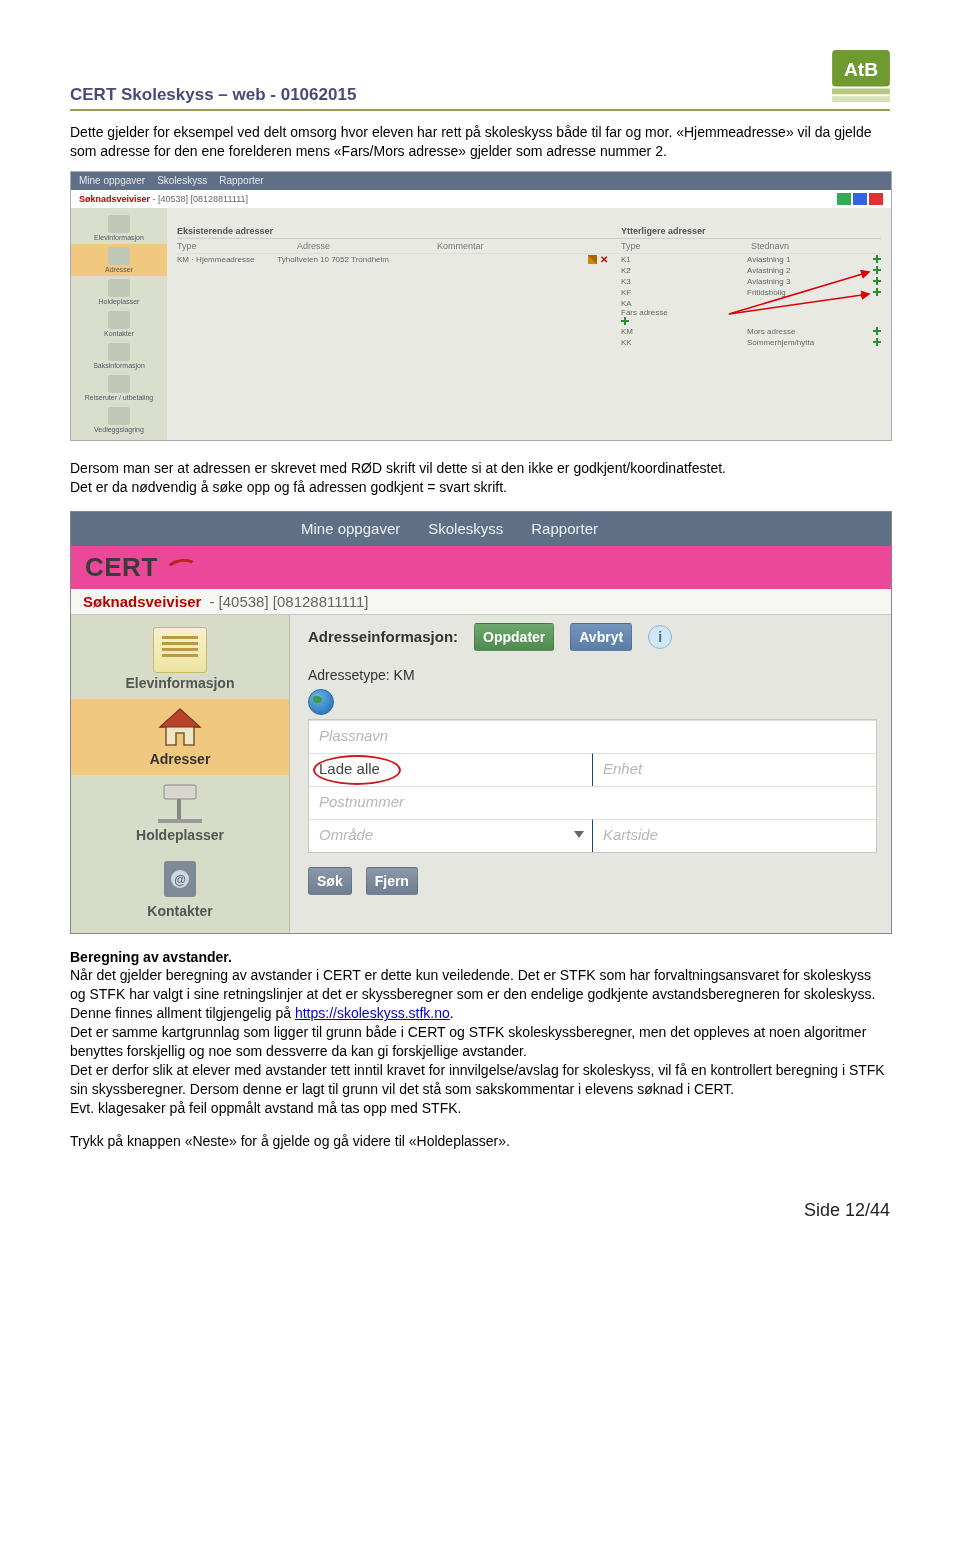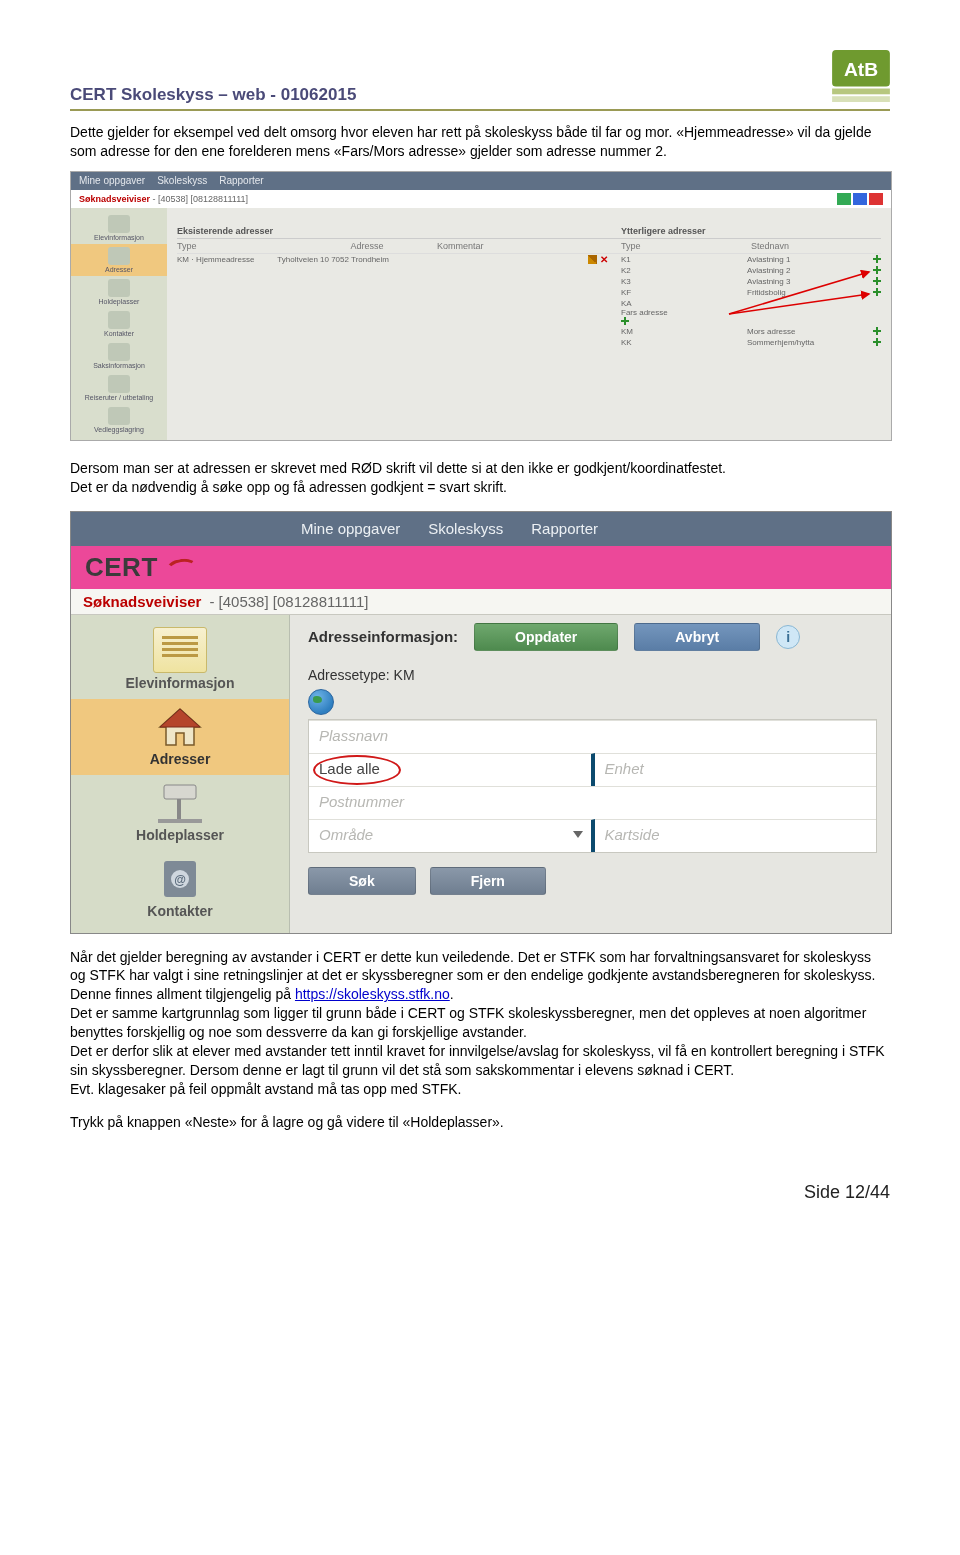--- a/index.html
+++ b/index.html
@@ -152,39 +152,39 @@
   .ic-sign{}
   .ic-sign svg{width:100%;height:100%;}
   .ic-book{}
   .ic-book svg{width:100%;height:100%;}
   .s2-main{flex:1;padding:8px 14px 14px 18px;}
   .s2-titlebar{
     display:flex;align-items:center;gap:16px;font-size:15px;font-weight:bold;color:#333;
     margin-bottom:16px;
   }
   .btn{
-    display:inline-block;padding:5px 40px;border-radius:3px;color:#fff;font-weight:bold;
+    display:inline-block;padding:5px 8px;border-radius:3px;color:#fff;font-weight:bold;
     font-size:14px;border:1px solid rgba(0,0,0,0.15);
     background:linear-gradient(#6fa86e,#4e8a4e);
   }
   .btn.blue{background:linear-gradient(#7496bd,#5a7da6);}
   .btn.gray{background:linear-gradient(#8a98a9,#6f7e90);}
   .info-ic{width:22px;height:22px;border-radius:50%;background:#cfe7f6;border:1px solid #8ab7d3;color:#3a6f95;font-weight:bold;display:inline-flex;align-items:center;justify-content:center;font-size:14px;}
   .s2-subline{font-size:14px;color:#333;margin:2px 0 6px 0;}
   .globe{
     width:24px;height:24px;border-radius:50%;display:inline-block;position:relative;
     background:radial-gradient(circle at 35% 30%, #6fb4e8 0%, #2f7fc0 70%);
     border:1px solid #2965a0;
   }
   .globe:after{content:"";position:absolute;left:4px;top:6px;width:9px;height:7px;background:#3a9b4e;border-radius:40% 60% 50% 50%;}
   .s2-grid{margin-top:1px;border:1px solid #c8c8c0;background:#fff;}
   .s2-grow{display:flex;}
   .s2-cell{
     flex:1;padding:6px 10px;font-size:15px;color:#b7b7b3;font-style:italic;
-    border-right:4px solid #0c4a6e;border-top:1px solid #e0e0da;position:relative;
+    border-right:1px solid #0c4a6e;border-top:1px solid #e0e0da;position:relative;
     min-height:20px;
   }
   .s2-cell:last-child{border-right:none;}
   .s2-cell.hasval{color:#444;font-style:normal;}
   .s2-cell.dd:after{
     content:"";position:absolute;right:8px;top:11px;width:0;height:0;
     border-left:5px solid transparent;border-right:5px solid transparent;border-top:7px solid #666;
   }
   .circle-red{
     position:absolute;left:4px;top:1px;width:84px;height:26px;
@@ -265,21 +265,21 @@
           <div class="col-left">
             <span style="font-weight:bold;color:#555;">Eksisterende adresser</span>
           </div>
           <div class="col-right">
             <span style="font-weight:bold;color:#555;">Ytterligere adresser</span>
           </div>
         </div>
         <div class="shot1-head" style="border-bottom:1px solid #ddd;">
           <div class="col-left" style="display:flex;">
             <span style="width:120px;">Type</span>
-            <span style="width:140px;text-align:center;">Adresse</span>
+            <span style="width:140px;">Adresse</span>
             <span>Kommentar</span>
           </div>
           <div class="col-right">
             <span class="c">Type</span>
             <span class="c">Stednavn</span>
           </div>
         </div>
         <div class="shot1-row">
           <div class="left">
             <span>KM · Hjemmeadresse</span>
@@ -445,26 +445,27 @@
         </div>
         <div class="s2-btnrow">
           <span class="btn gray">Søk</span>
           <span class="btn gray">Fjern</span>
         </div>
       </div>
     </div>
   </div>
 
   <div class="body-text">
+    <div class="bold">Beregning av avstander.</div>
     <div>Når det gjelder beregning av avstander i CERT er dette kun veiledende. Det er STFK som har forvaltningsansvaret for skoleskyss og STFK har valgt i sine retningslinjer at det er skyssberegner som er den endelige godkjente avstandsberegneren for skoleskyss.</div>
     <div>
       <span>Denne finnes allment tilgjengelig på </span><a class="link">https://skoleskyss.stfk.no</a><span>.</span>
     </div>
     <div>Det er samme kartgrunnlag som ligger til grunn både i CERT og STFK skoleskyssberegner, men det oppleves at noen algoritmer benyttes forskjellig og noe som dessverre da kan gi forskjellige avstander.</div>
     <div>Det er derfor slik at elever med avstander tett inntil kravet for innvilgelse/avslag for skoleskyss, vil få en kontrollert beregning i STFK sin skyssberegner. Dersom denne er lagt til grunn vil det stå som sakskommentar i elevens søknad i CERT.</div>
     <div>Evt. klagesaker på feil oppmålt avstand må tas opp med STFK.</div>
     <div style="height:14px"></div>
-    <div>Trykk på knappen «Neste» for å lagre og gå videre til «Holdeplasser».</div>
+    <div>Trykk på knappen «Neste» for å gjelde og gå videre til «Holdeplasser».</div>
   </div>
 
   <div class="footer">Side 12/44</div>
 
 </div>
 
 </body></html>

